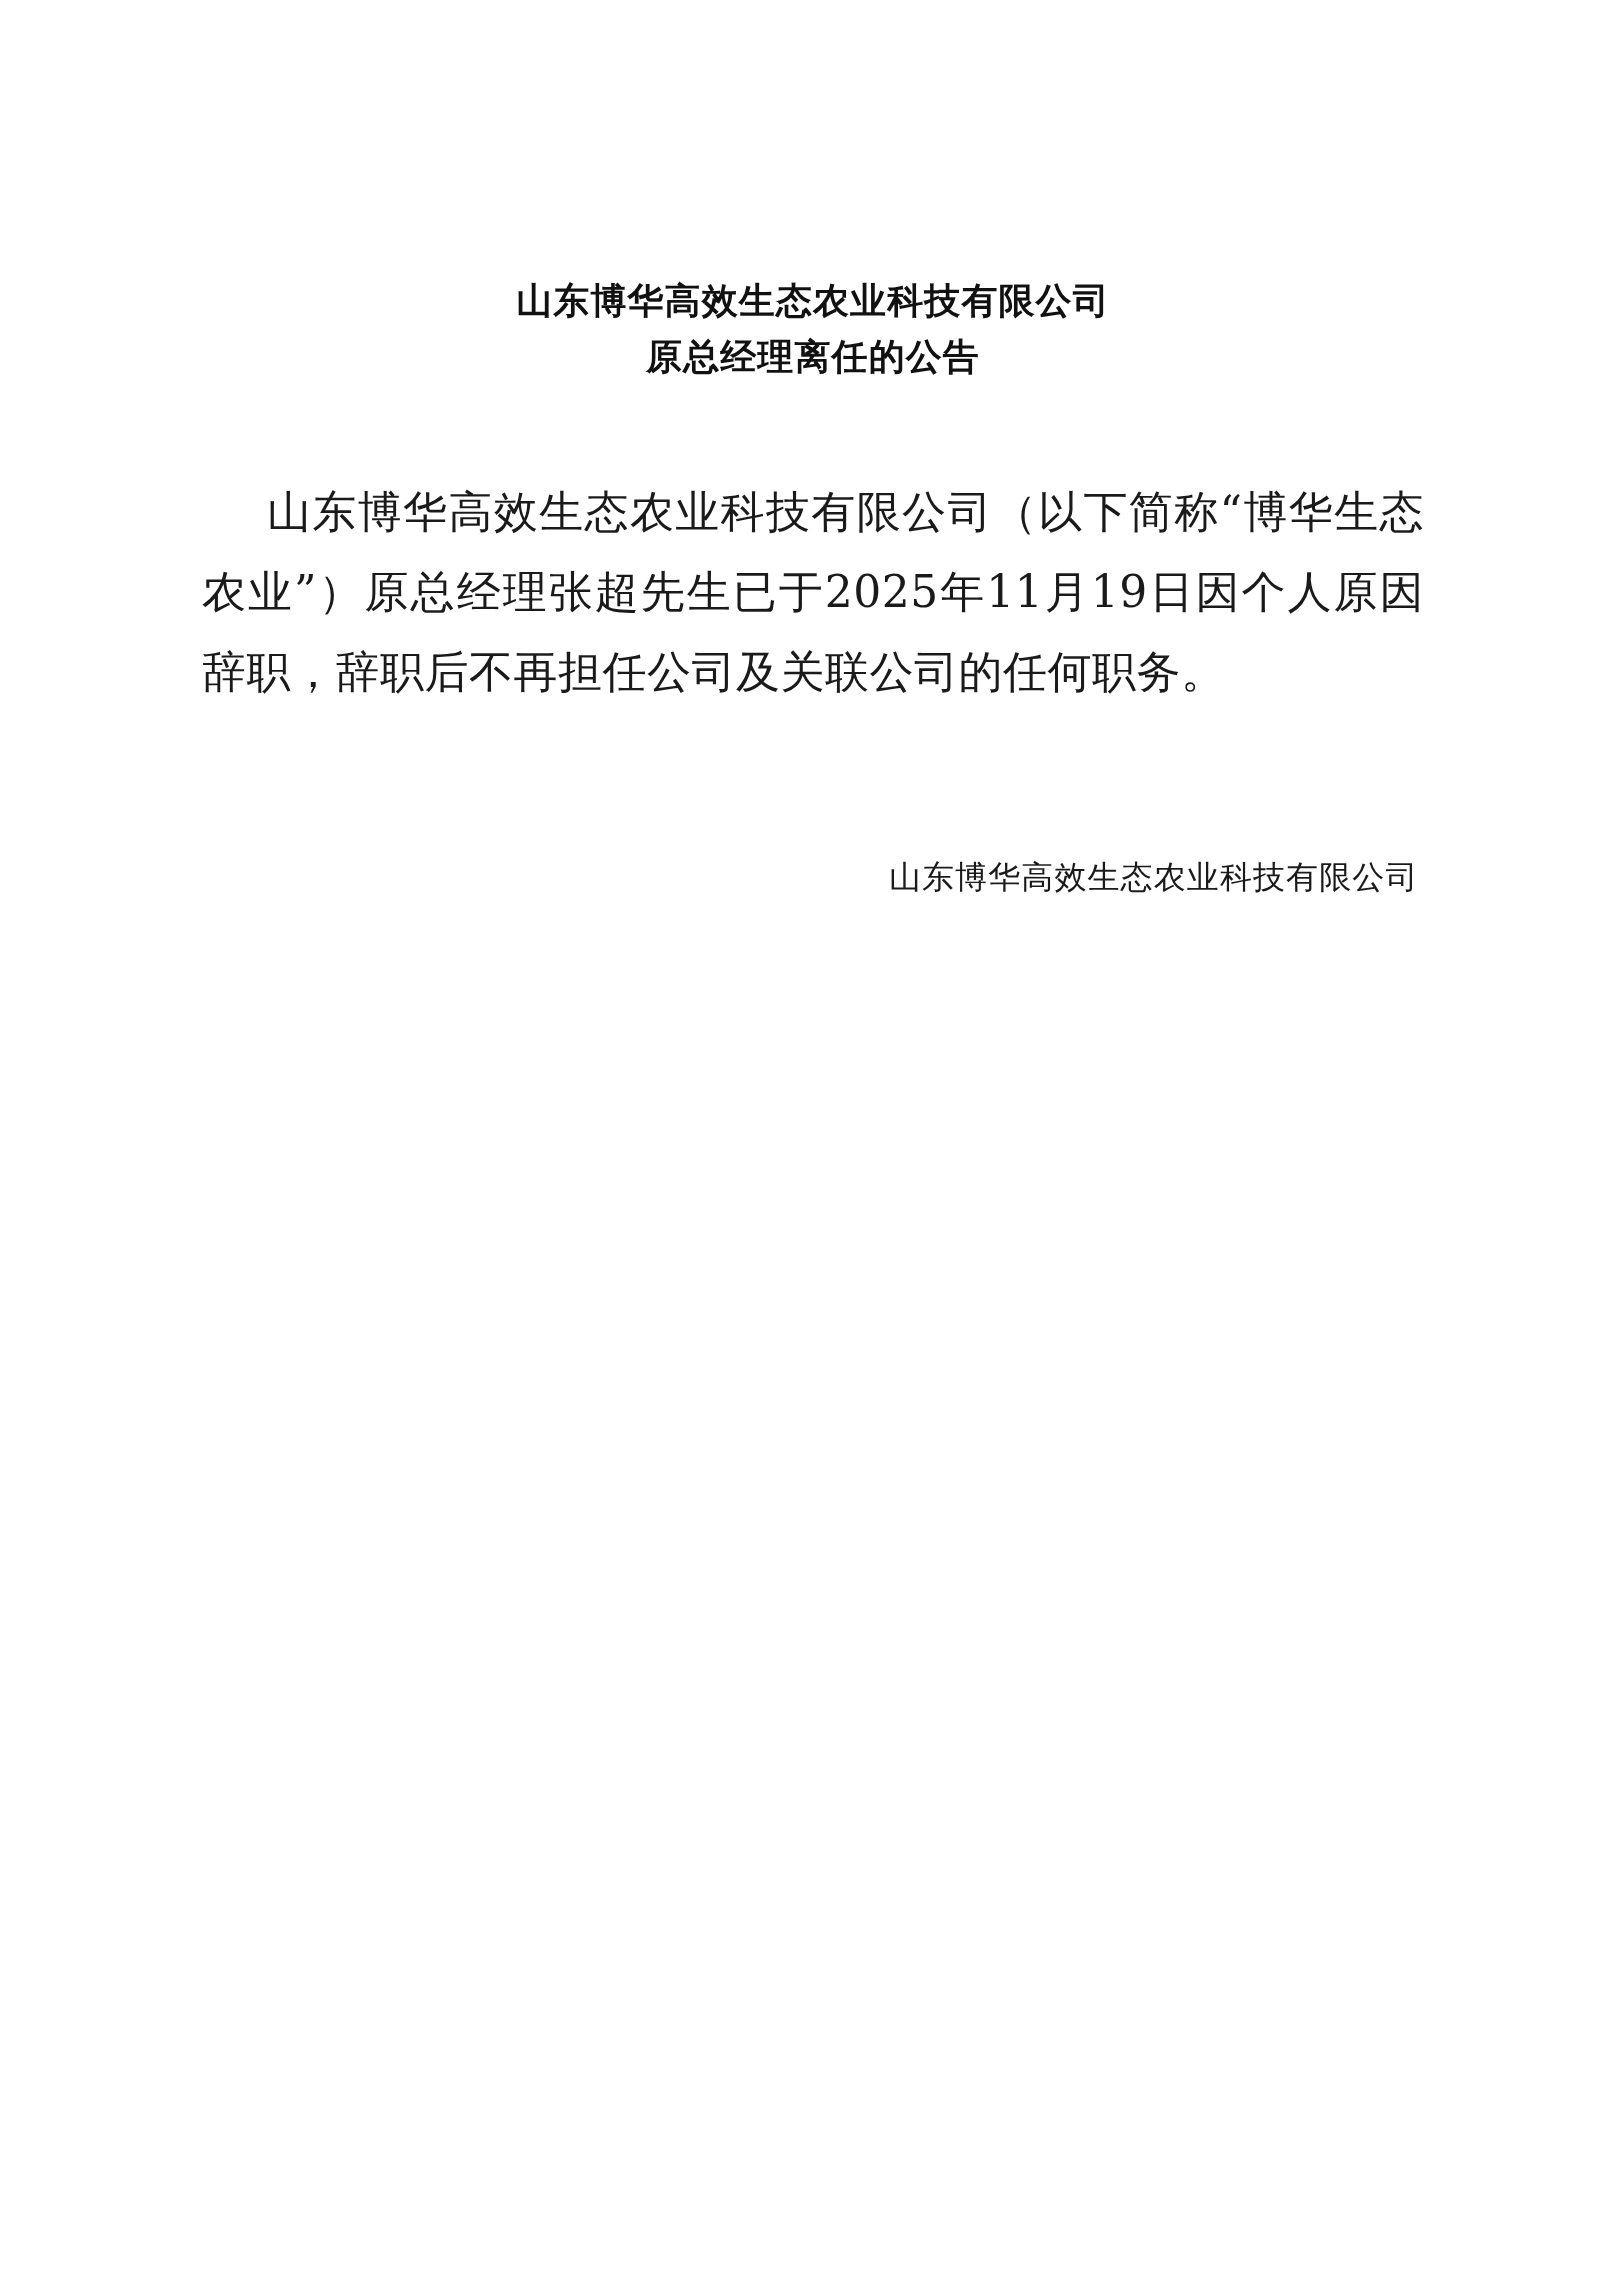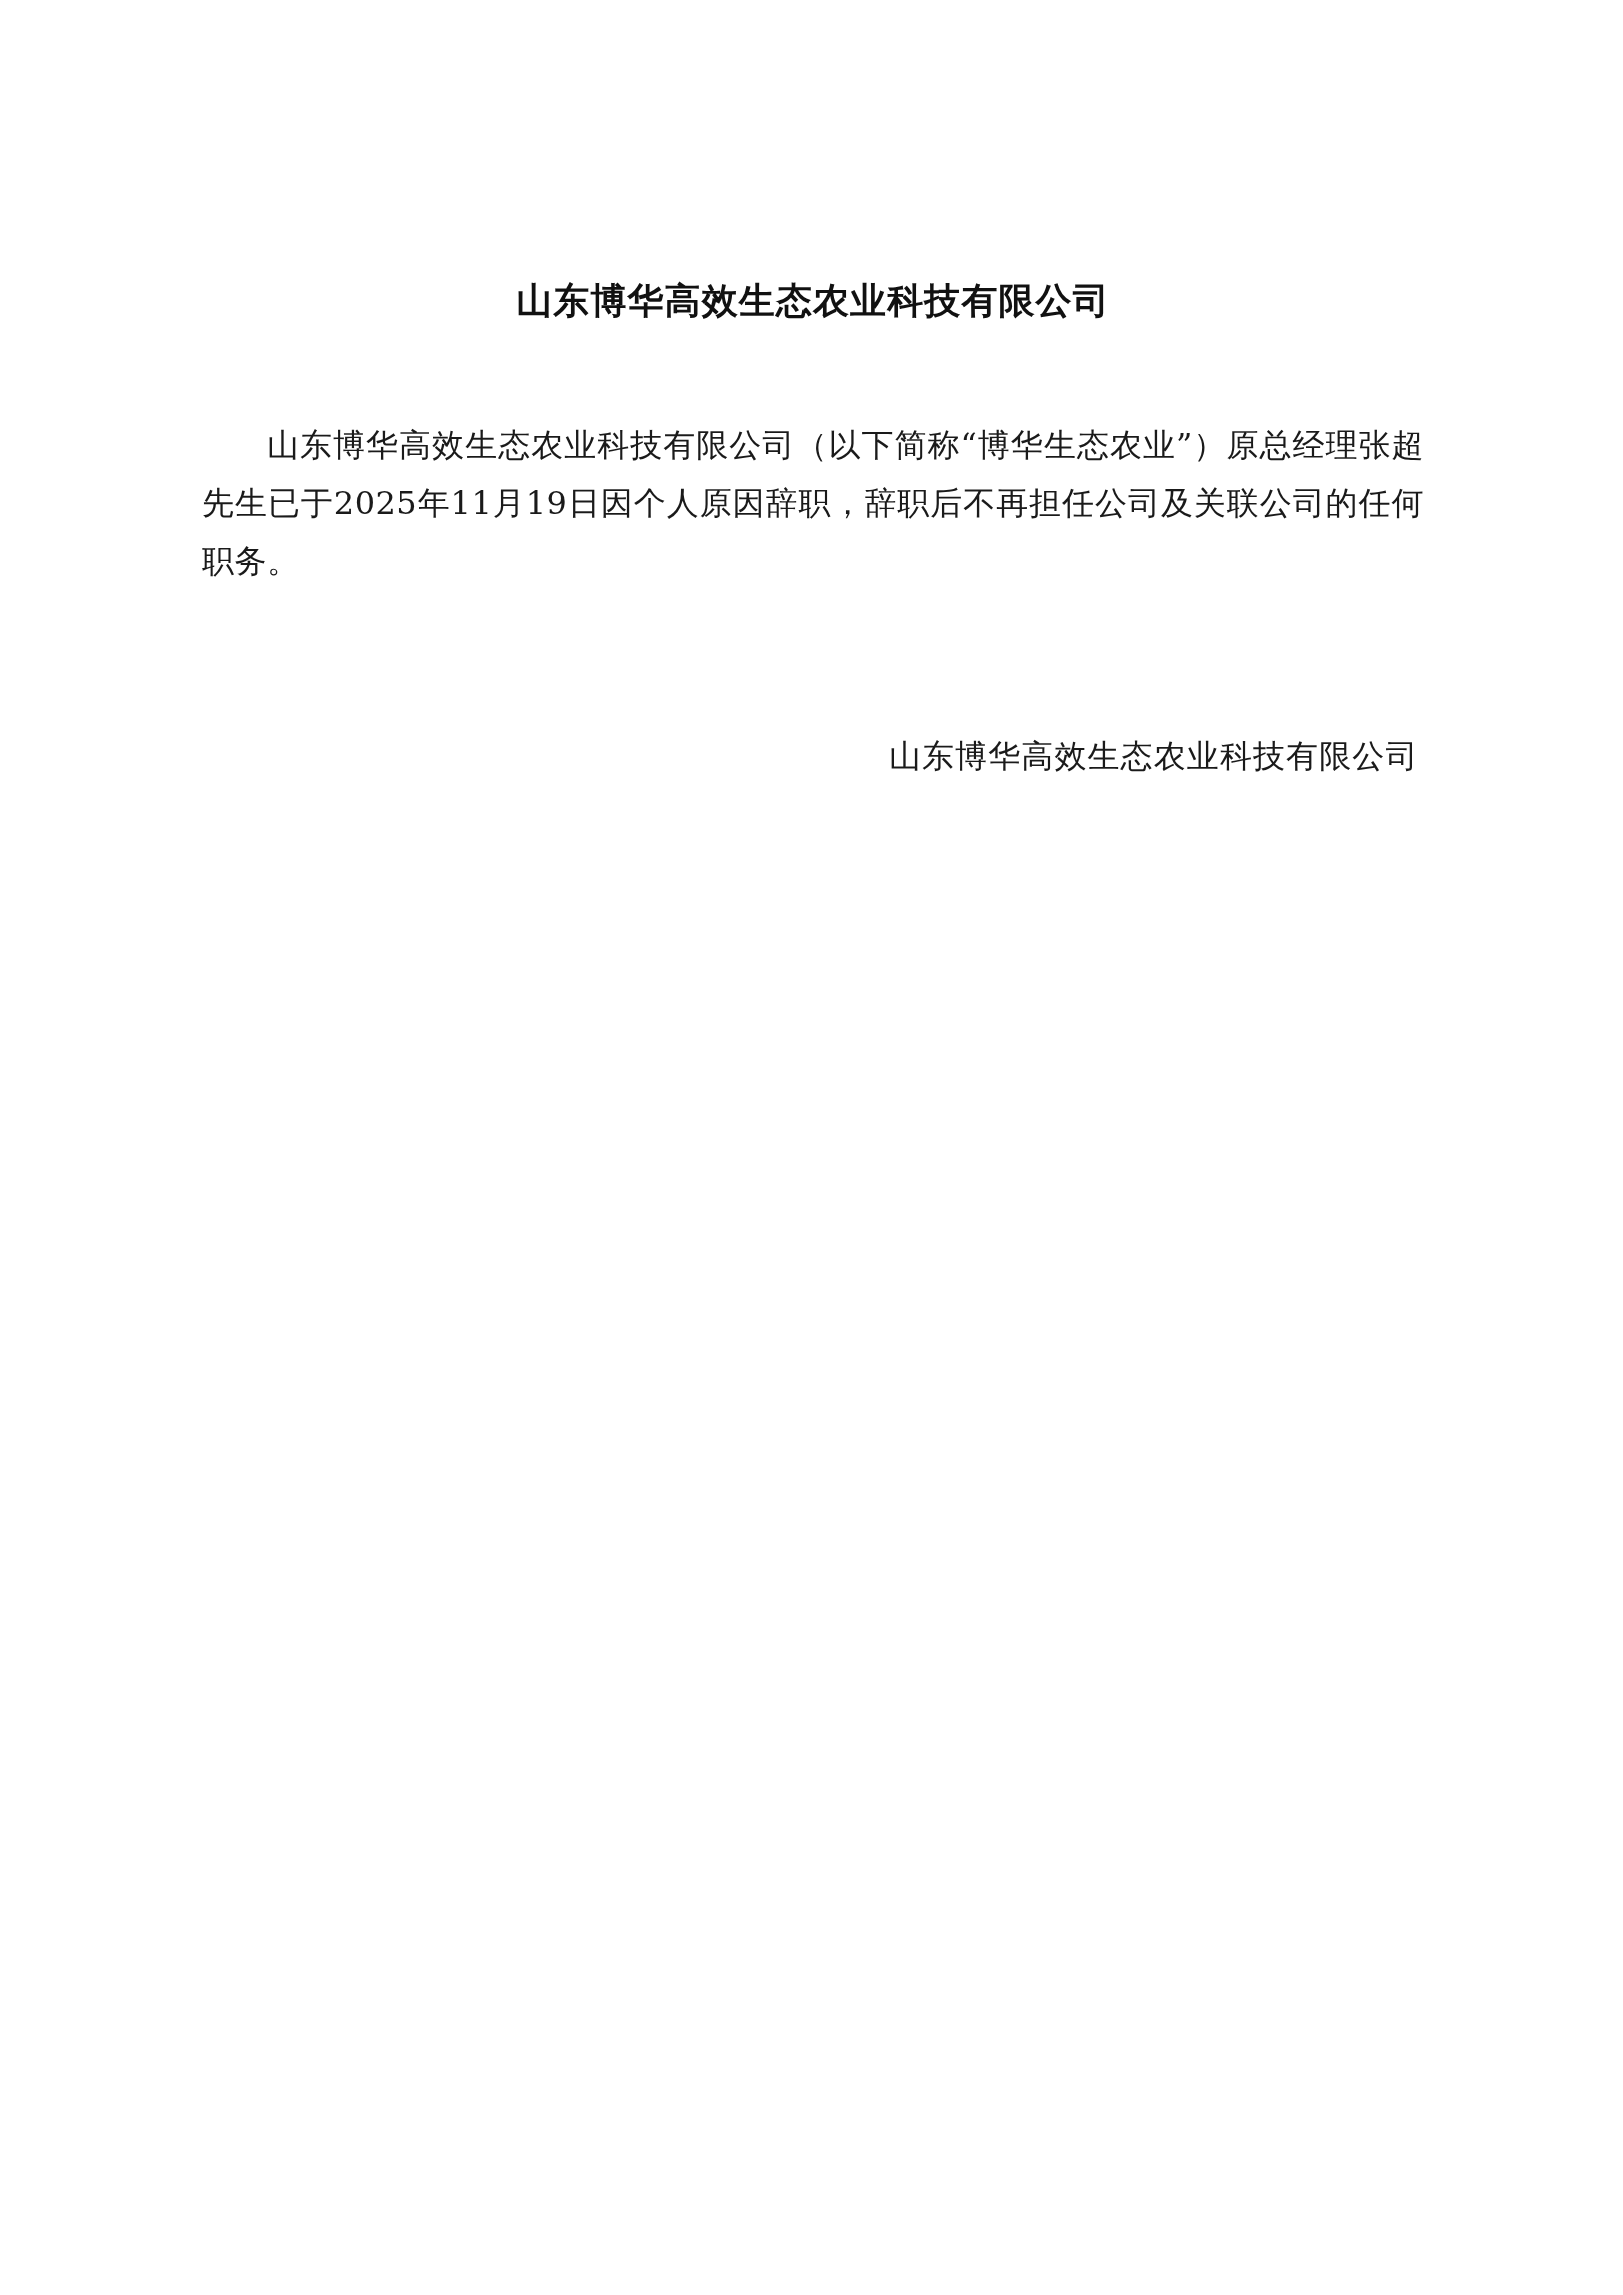--- a/index.html
+++ b/index.html
@@ -37,21 +37,21 @@
     color: #111111;
     font-family: "DejaVu Serif", "Liberation Serif", serif;
   }
   .doc-title .line {
     display: block;
   }
   .body-block {
     margin-top: 87px;
   }
   .para {
-    font-size: 32px;
+    font-size: 44px;
     line-height: 1.82;
     text-indent: 65px;
     letter-spacing: 0.5px;
     color: #1a1a1a;
     margin-bottom: 7.6px;
     text-align: justify;
   }
   .para-first {
     margin-bottom: 9.8px;
   }
@@ -72,20 +72,21 @@
   }
 </style>
 </head>
 <body>
 
 <div class="page">
   <div class="content">
 
     <div class="doc-title">
       <span class="line">山东博华高效生态农业科技有限公司</span>
+      <span class="line">原总经理离任的公告</span>
     </div>
 
     <div class="body-block">
       <p class="para para-first">山东博华高效生态农业科技有限公司（以下简称“博华生态农业”）原总经理张超先生已于2025年11月19日因个人原因辞职，辞职后不再担任公司及关联公司的任何职务。</p>
     </div>
 
     <div class="signature">
       <span class="sig-line">山东博华高效生态农业科技有限公司</span>
     </div>
 

